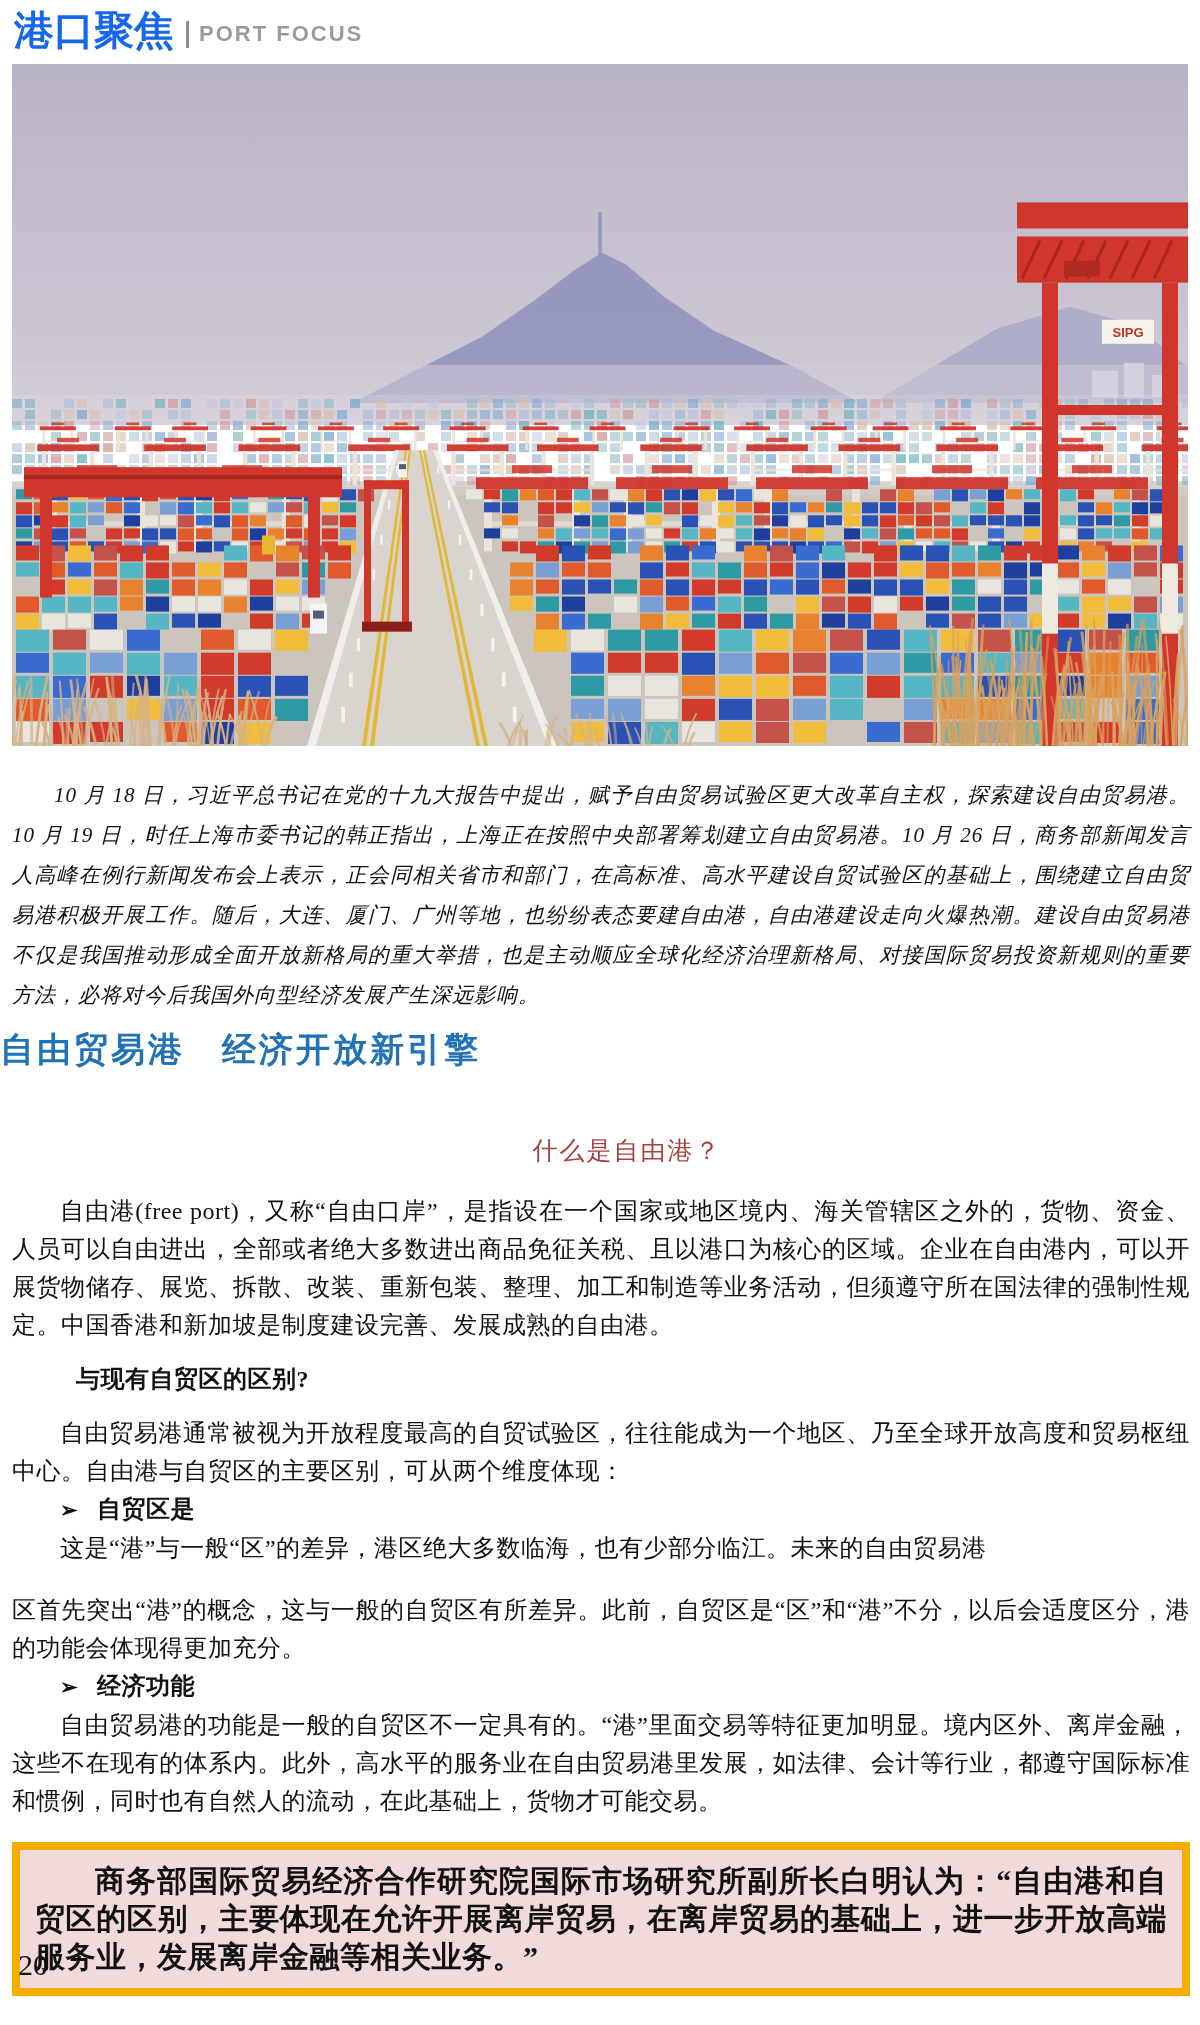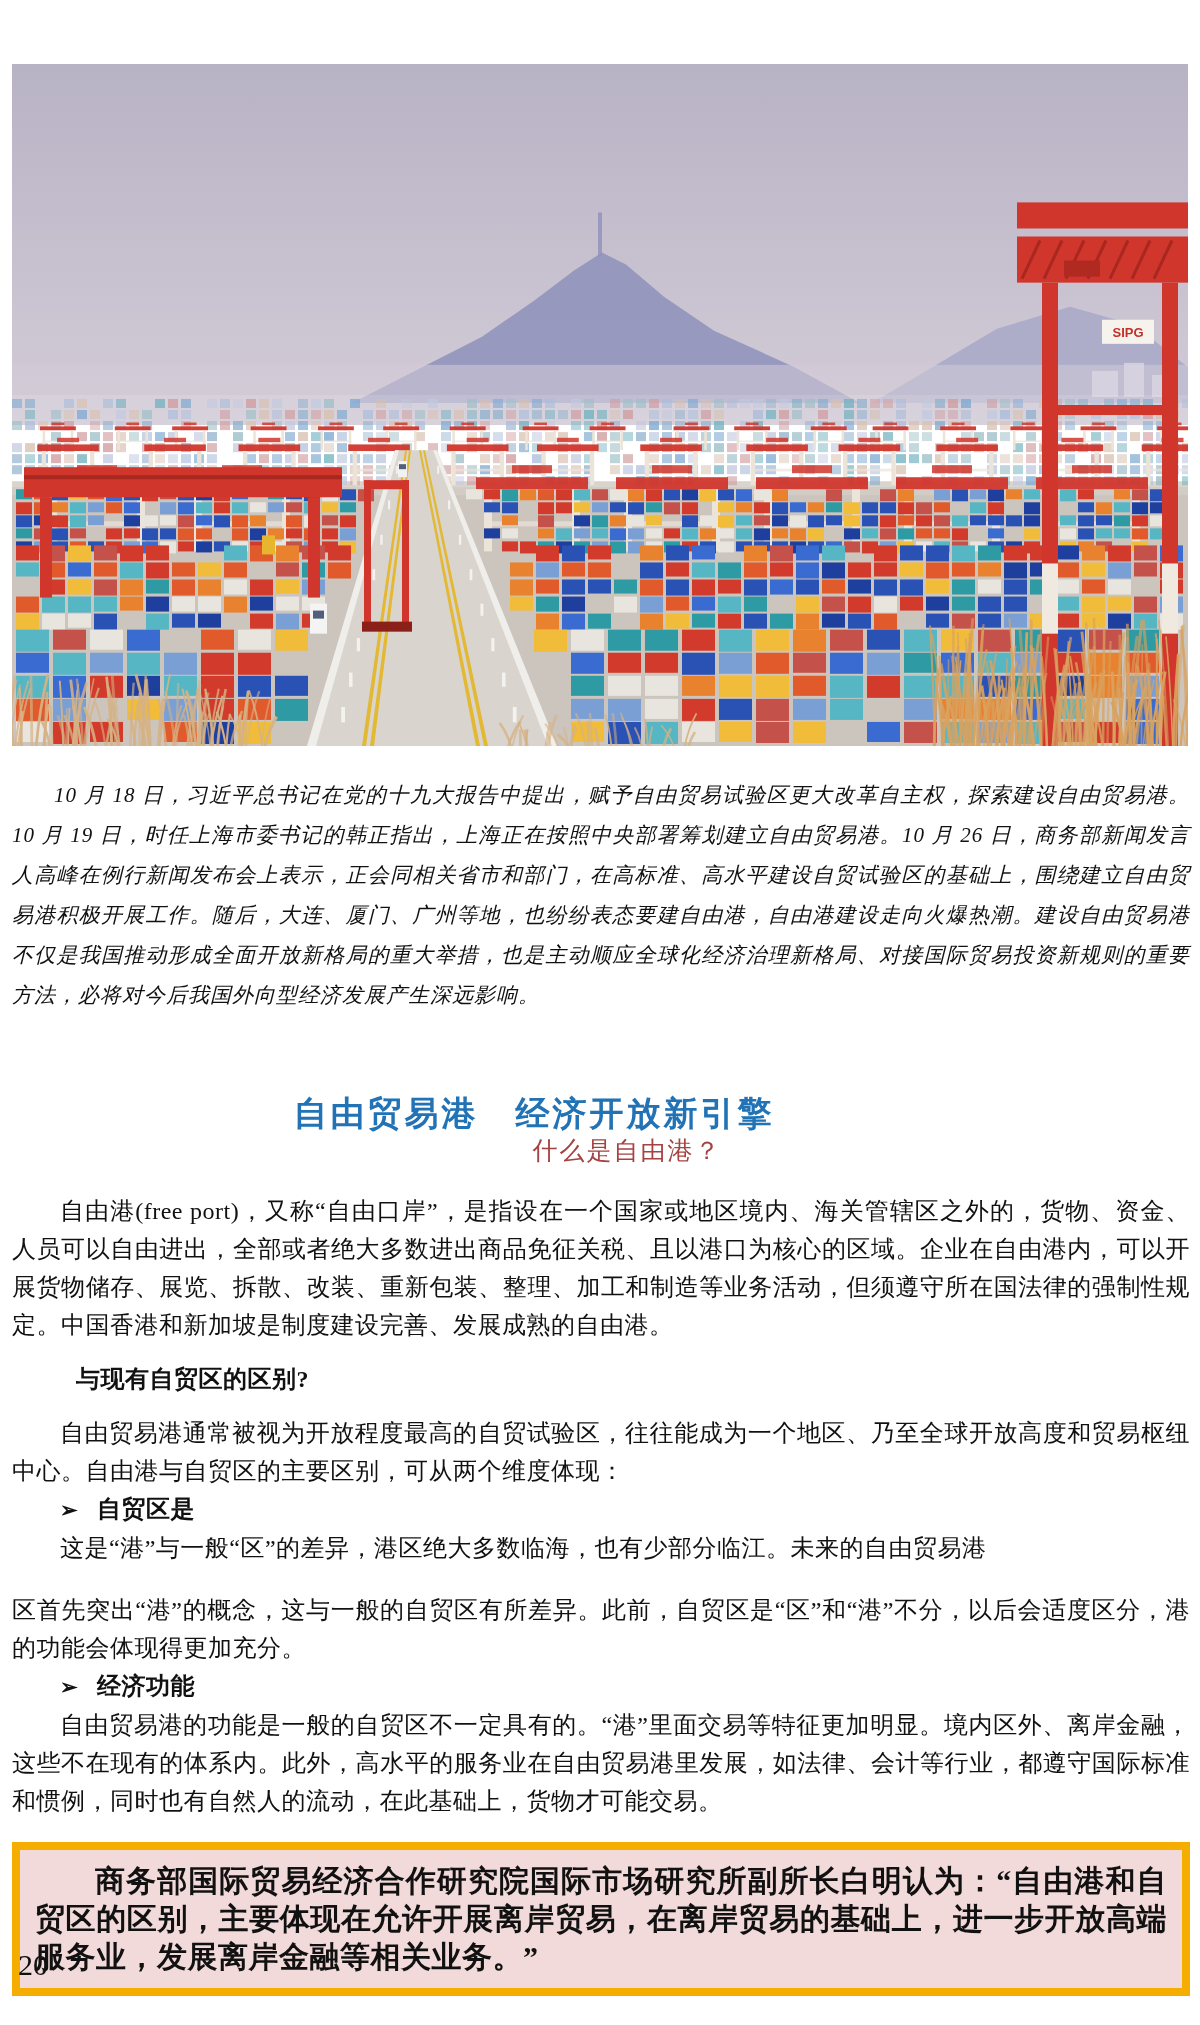--- a/index.html
+++ b/index.html
@@ -13,21 +13,21 @@
   .header .en{font-family:"Liberation Sans","DejaVu Sans",sans-serif;font-weight:bold;
               font-size:22px;letter-spacing:2px;margin-top:8px;}
   
   .photo{position:absolute;top:64px;left:12px;width:1176px;height:682px;}
   .photo svg{display:block;width:100%;height:100%;}
   
   .intro{position:absolute;top:754px;left:12px;width:1178px;
          font-style:italic;font-size:21px;line-height:40px;letter-spacing:1px;
          text-align:justify;text-indent:2em;}
   
-  .art-title{position:absolute;top:1091px;left:0;width:1068px;text-align:center;
+  .art-title{position:absolute;top:1027px;left:0;width:1068px;text-align:left;
              font-weight:bold;font-size:34px;letter-spacing:3px;}
   .art-sub{position:absolute;top:1134px;left:0;width:1200px;text-align:center;
            font-family:"Liberation Sans","DejaVu Sans",sans-serif;font-size:25px;letter-spacing:2px;}
   
   .cols{position:absolute;top:1192px;left:12px;width:1178px;display:flex;gap:24px;flex-direction:column;}
   .col{flex:1;font-size:24px;line-height:38px;letter-spacing:.5px;text-align:justify;}
   .col p{margin:0;}
   .col p.ind{text-indent:2em;}
   .col h4{margin:16px;font-size:24px;line-height:38px;font-weight:bold;text-indent:2em;}
   .bullet{font-weight:bold;line-height:38px;padding-left:2em;}
@@ -36,20 +36,25 @@
   .quote-box p{margin:0;font-weight:bold;font-size:30px;line-height:38px;text-indent:2em;
                text-align:justify;letter-spacing:.5px;}
   
   .pagenum{position:absolute;top:1948px;left:18px;font-size:30px;}
 </style>
 </head>
 <body>
 
 <div class="page">
 
+  <div class="header">
+    <span class="zh" style="color: rgb(23, 102, 238);">港口聚焦</span>
+    <span class="sep"></span>
+    <span class="en" style="color: rgb(155, 155, 155);">PORT FOCUS</span>
+  </div>
 
   <div class="photo">
     <svg id="port-photo" viewBox="0 0 1176 680" preserveAspectRatio="none">
       <defs>
         <linearGradient id="skyg" x1="0" y1="0" x2="0" y2="1">
           <stop offset="0" stop-color="#b8b2c5"></stop>
           <stop offset="1" stop-color="#d3ccd7"></stop>
         </linearGradient>
       </defs>
 

